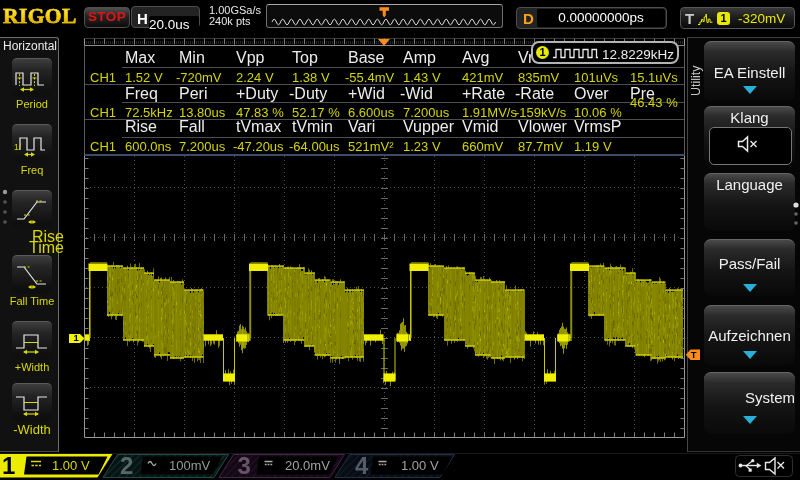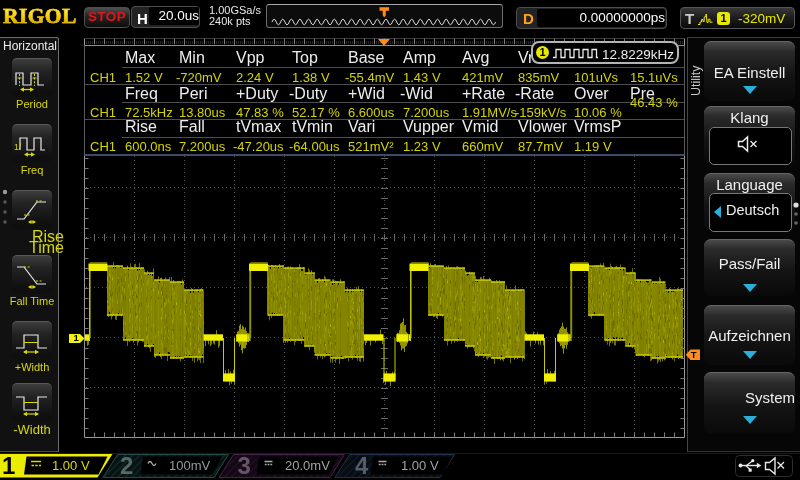--- a/index.html
+++ b/index.html
@@ -186,30 +186,30 @@
     <div style="position:absolute;left:3px;top:2.5px;width:13px;height:13px;border-radius:7px;background:#e8e800;color:#000;font-size:11px;font-weight:bold;text-align:center;line-height:13.5px">1</div>
     <svg width="45" height="12" style="position:absolute;left:20px;top:5px" viewBox="0 0 45 12">
       <path d="M0 9.5h3V1.5h5v8h4v-8h5v8h4v-8h5v8h4v-8h5v8h4v-8h4.5v8h2.5" stroke="#ececec" stroke-width="1.3" fill="none"></path>
     </svg>
     <div style="position:absolute;left:69px;top:4px;color:#ececec;font-size:13.5px">12.8229kHz</div>
   </div>
 <div style="position:absolute;left:3px;top:5.5px;width:78px;height:20px;font-family:'Liberation Serif',serif;font-weight:bold;font-size:21.5px;letter-spacing:0.4px;line-height:20px;background:linear-gradient(180deg,#ffe33c 25%,#f3c803 60%,#cfa100);-webkit-background-clip:text;color:transparent;-webkit-text-stroke:0.5px #e8c008">RIGOL</div>
 <div style="position:absolute;left:84px;top:6.5px;width:46px;height:21px;border-radius:4px;background:linear-gradient(180deg,#505050,#262626 40%,#0c0c0c);border:1px solid #4e4e4e;box-sizing:border-box;color:#e01616;font-weight:bold;font-size:13.5px;text-align:center;line-height:18.5px;letter-spacing:0.4px">STOP</div>
 <div style="position:absolute;left:131px;top:6px;width:69px;height:22px;border-radius:4px;background:#232323;border:1px solid #4e4e4e;box-sizing:border-box">
     <div style="position:absolute;left:5px;top:2.5px;color:#fff;font-weight:bold;font-size:15px">H</div>
-    <div style="position:absolute;left:17px;top:0;width:50px;height:18px;background:#000;border-radius:2px;color:#fff;font-size:13.5px;text-align:right;line-height:18px">20.0us</div>
+    <div style="position:absolute;left:17px;top:9px;width:50px;height:18px;background:#000;border-radius:2px;color:#fff;font-size:13.5px;text-align:left;line-height:18px">20.0us</div>
   </div>
 <div style="position:absolute;left:209px;top:4.5px;color:#e8e8e8;font-size:11px;line-height:11.5px">1.00GSa/s<br>240k pts</div>
 <div style="position:absolute;left:266px;top:3.5px;width:237px;height:24px;background:#0c0c0c;border:1px solid #6e6e6e;border-top-color:#a8a8a8;border-radius:3px;box-sizing:border-box"><svg width="235" height="22" viewBox="0 0 235 22">
       <path d="M5 17q2.15 -5.6 4.3 0q2.15 5.6 4.3 0q2.15 -5.6 4.3 0q2.15 5.6 4.3 0q2.15 -5.6 4.3 0q2.15 5.6 4.3 0q2.15 -5.6 4.3 0q2.15 5.6 4.3 0q2.15 -5.6 4.3 0q2.15 5.6 4.3 0q2.15 -5.6 4.3 0q2.15 5.6 4.3 0q2.15 -5.6 4.3 0q2.15 5.6 4.3 0q2.15 -5.6 4.3 0q2.15 5.6 4.3 0q2.15 -5.6 4.3 0q2.15 5.6 4.3 0q2.15 -5.6 4.3 0q2.15 5.6 4.3 0q2.15 -5.6 4.3 0q2.15 5.6 4.3 0q2.15 -5.6 4.3 0q2.15 5.6 4.3 0q2.15 -5.6 4.3 0q2.15 5.6 4.3 0q2.15 -5.6 4.3 0q2.15 5.6 4.3 0q2.15 -5.6 4.3 0q2.15 5.6 4.3 0q2.15 -5.6 4.3 0q2.15 5.6 4.3 0q2.15 -5.6 4.3 0q2.15 5.6 4.3 0q2.15 -5.6 4.3 0q2.15 5.6 4.3 0q2.15 -5.6 4.3 0q2.15 5.6 4.3 0q2.15 -5.6 4.3 0q2.15 5.6 4.3 0q2.15 -5.6 4.3 0q2.15 5.6 4.3 0q2.15 -5.6 4.3 0q2.15 5.6 4.3 0q2.15 -5.6 4.3 0q2.15 5.6 4.3 0q2.15 -5.6 4.3 0q2.15 5.6 4.3 0q2.15 -5.6 4.3 0q2.15 5.6 4.3 0q2.15 -5.6 4.3 0q2.15 5.6 4.3 0" stroke="#d8d8d8" stroke-width="1" fill="none"></path>
       <path d="M112.5 2.2h9.5v3.6h-3.2v4.4l-1.6 2.2-1.5-2.2V5.8h-3.2z" fill="#ff8c1a"></path>
     </svg></div>
 <div style="position:absolute;left:516px;top:6.5px;width:151px;height:22px;border-radius:4px;background:#232323;border:1px solid #4e4e4e;box-sizing:border-box">
     <div style="position:absolute;left:6px;top:2.5px;color:#ff9f1a;font-weight:bold;font-size:15px">D</div>
-    <div style="position:absolute;left:20px;top:1.5px;width:128px;height:18px;background:#000;border-radius:2px;color:#fff;font-size:13.5px;text-align:right;line-height:18px">0.00000000ps</div>
+    <div style="position:absolute;left:20px;top:1.5px;width:128px;height:18px;background:#000;border-radius:2px;color:#fff;font-size:13.5px;text-align:center;line-height:18px">0.00000000ps</div>
   </div>
 <div style="position:absolute;left:680px;top:6.5px;width:115px;height:22px;border-radius:4px;background:linear-gradient(180deg,#383838,#1c1c1c 50%,#0a0a0a);border:1px solid #555;box-sizing:border-box">
     <div style="position:absolute;left:4px;top:2px;color:#ccc;font-weight:bold;font-size:15px">T</div>
     <svg width="17" height="14" viewBox="0 0 17 14" style="position:absolute;left:16px;top:4px">
       <path d="M1 12.5h2V10h1.5V7.5H6v2h1.2V5h1.3l.7-3 .8 8.5h1.2V7.2H13v3h2.5" stroke="#e8e800" stroke-width="1" fill="none"></path>
     </svg>
     <div style="position:absolute;left:36px;top:4px;width:13px;height:13px;background:#e8e800;border-radius:3px;color:#000;font-size:11px;font-weight:bold;text-align:center;line-height:13.5px">1</div>
     <div style="position:absolute;left:57px;top:3px;color:#e8e800;font-size:13.5px">-320mV</div>
   </div>
 <div style="position:absolute;left:-3px;top:36.5px;width:62px;height:415px;background:#111;border:1px solid #6e6e6e;border-bottom-color:#4a4a4a;border-top-right-radius:3px;box-sizing:border-box"></div>
@@ -273,24 +273,20 @@
     <div style="position:absolute;left:0;top:1.5px;width:100%;text-align:center;color:#f0f0f0;font-size:15px">Klang</div>
     <div style="position:absolute;left:5px;top:20px;width:81px;height:36px;background:#000;border:1px solid #777;border-radius:5px">
       <div style="position:absolute;left:27px;top:7px"><svg width="21" height="18" viewBox="0 0 21 18">
           <path d="M1.5 6.5v5h4l5 4.5V2l-5 4.5z" fill="none" stroke="#ececec" stroke-width="1.5"></path>
           <path d="M13.5 6l6 6M19.5 6l-6 6" stroke="#ececec" stroke-width="1.3"></path>
         </svg></div>
     </div>
   </div>
 <div style="position:absolute;left:704px;top:173px;width:91px;height:58px;background:linear-gradient(180deg,#4a4a4a,#2b2b2b 16%,#141414 55%,#090909);border-radius:7px;border-top:1px solid #666;box-sizing:border-box">
     <div style="position:absolute;left:0;top:2px;width:100%;text-align:center;color:#f0f0f0;font-size:15px">Language</div>
-    <div style="position:absolute;left:5px;top:19px;width:81px;height:37px;background:#000;border:1px solid #777;border-radius:5px">
-      <div style="position:absolute;left:4px;top:12px;width:0;height:0;border-top:6px solid transparent;border-bottom:6px solid transparent;border-right:7px solid #2ab0d8"></div>
-      <div style="position:absolute;left:16px;top:8px;color:#f0f0f0;font-size:14.5px">Deutsch</div>
-    </div>
   </div>
 <div style="position:absolute;left:704px;top:239px;width:91px;height:57px;background:linear-gradient(180deg,#4a4a4a,#2b2b2b 16%,#141414 55%,#090909);border-radius:7px;border-top:1px solid #666;box-sizing:border-box">
     <div style="position:absolute;left:0;top:15px;width:100%;text-align:center;color:#f0f0f0;font-size:15px">Pass/Fail</div>
     <div style="position:absolute;left:50%;margin-left:-7px;width:0;height:0;border-left:7px solid transparent;border-right:7px solid transparent;border-top:8px solid #2ab0d8;top:44px"></div>
   </div>
 <div style="position:absolute;left:704px;top:305px;width:91px;height:60px;background:linear-gradient(180deg,#4a4a4a,#2b2b2b 16%,#141414 55%,#090909);border-radius:7px;border-top:1px solid #666;box-sizing:border-box">
     <div style="position:absolute;left:0;top:21px;width:100%;text-align:center;color:#f0f0f0;font-size:15px">Aufzeichnen</div>
     <div style="position:absolute;left:50%;margin-left:-7px;width:0;height:0;border-left:7px solid transparent;border-right:7px solid transparent;border-top:8px solid #2ab0d8;top:45px"></div>
   </div>
 <div style="position:absolute;left:704px;top:372px;width:91px;height:62px;background:linear-gradient(180deg,#4a4a4a,#2b2b2b 16%,#141414 55%,#090909);border-radius:7px;border-top:1px solid #666;box-sizing:border-box">

